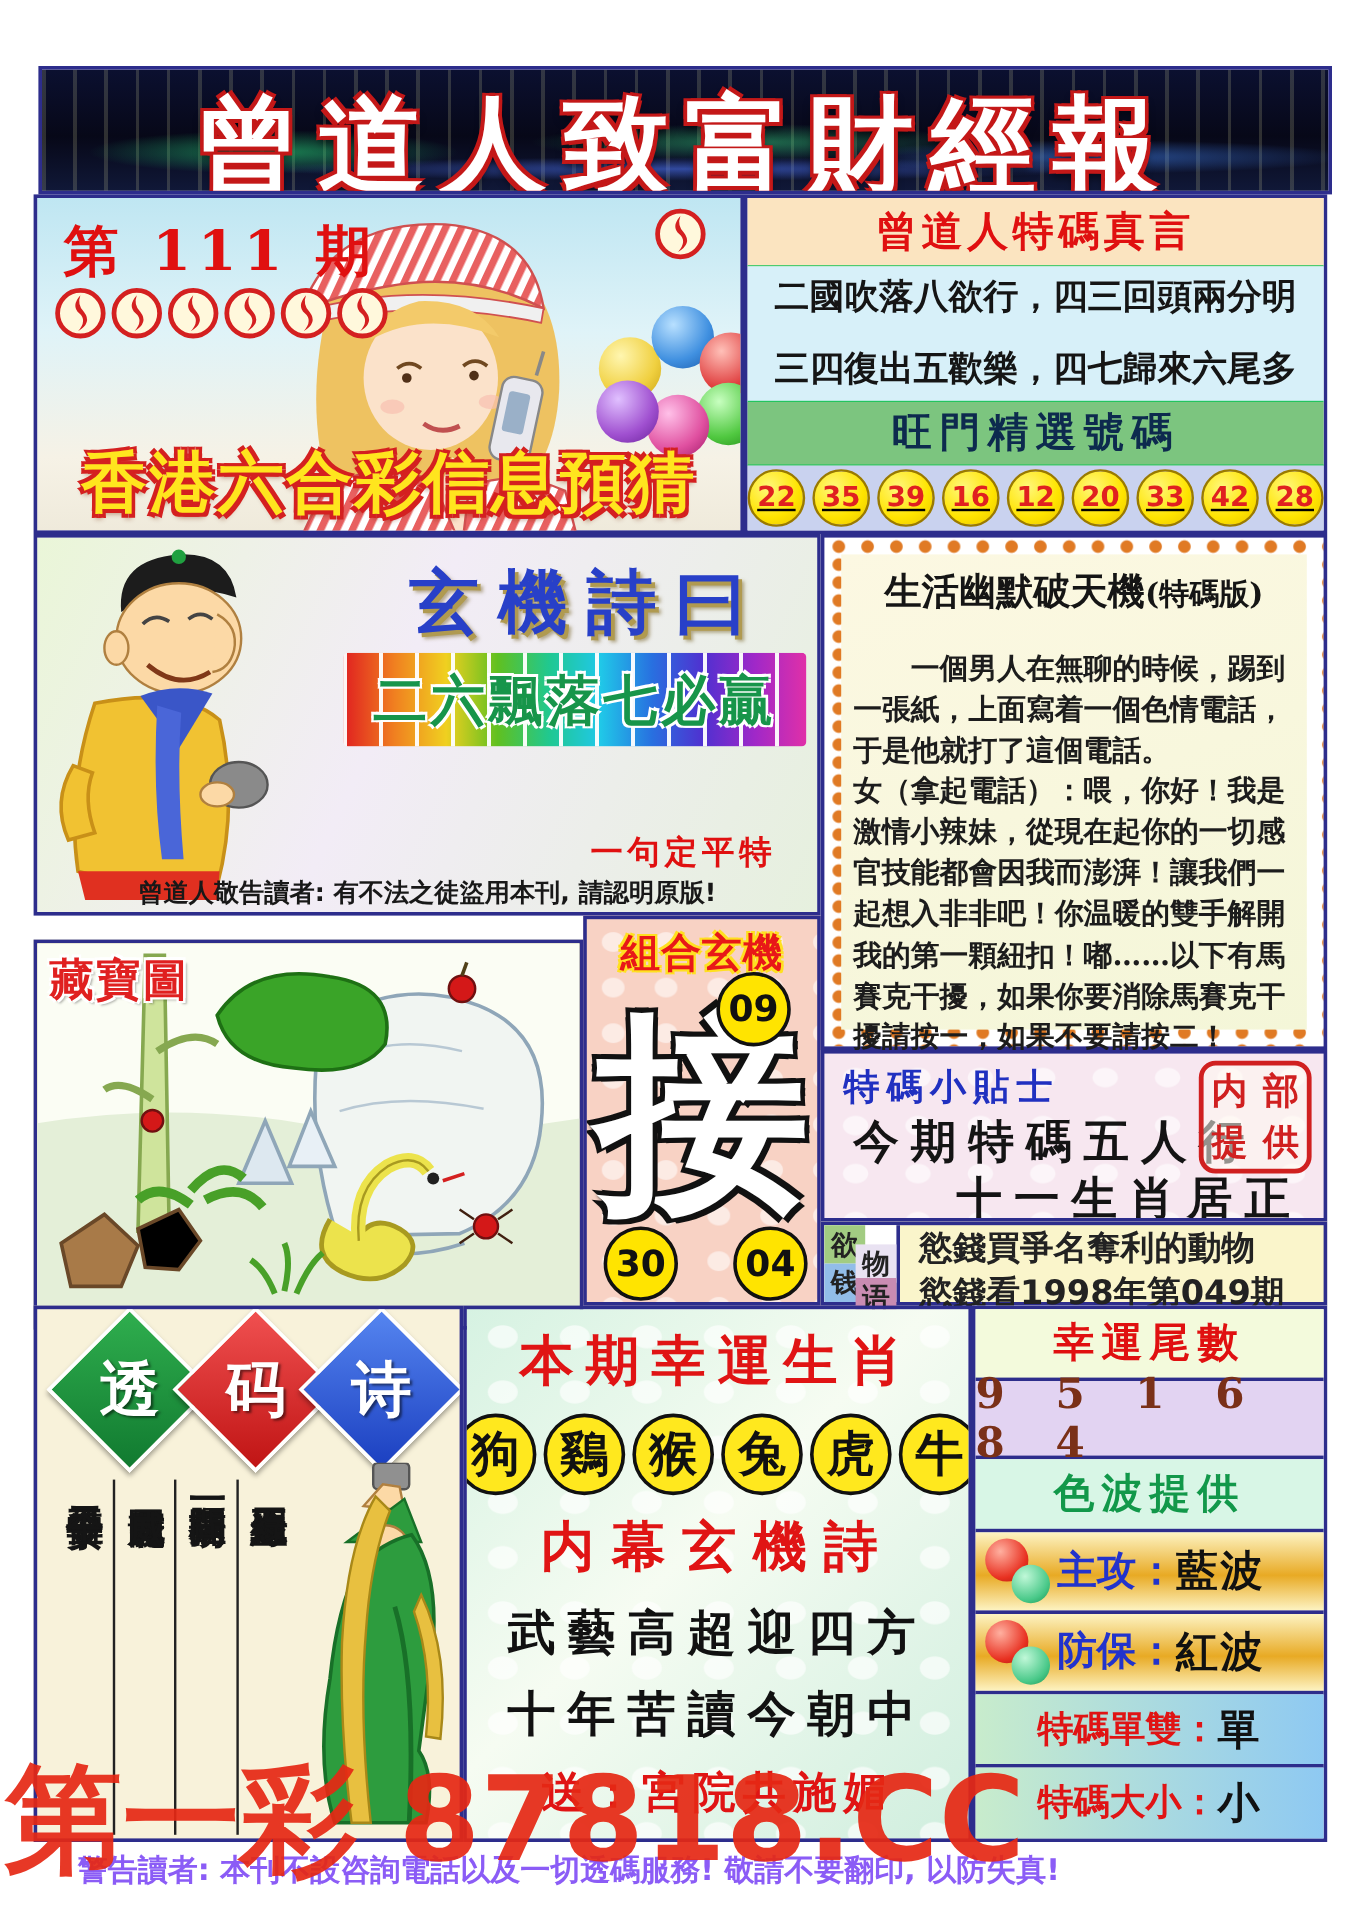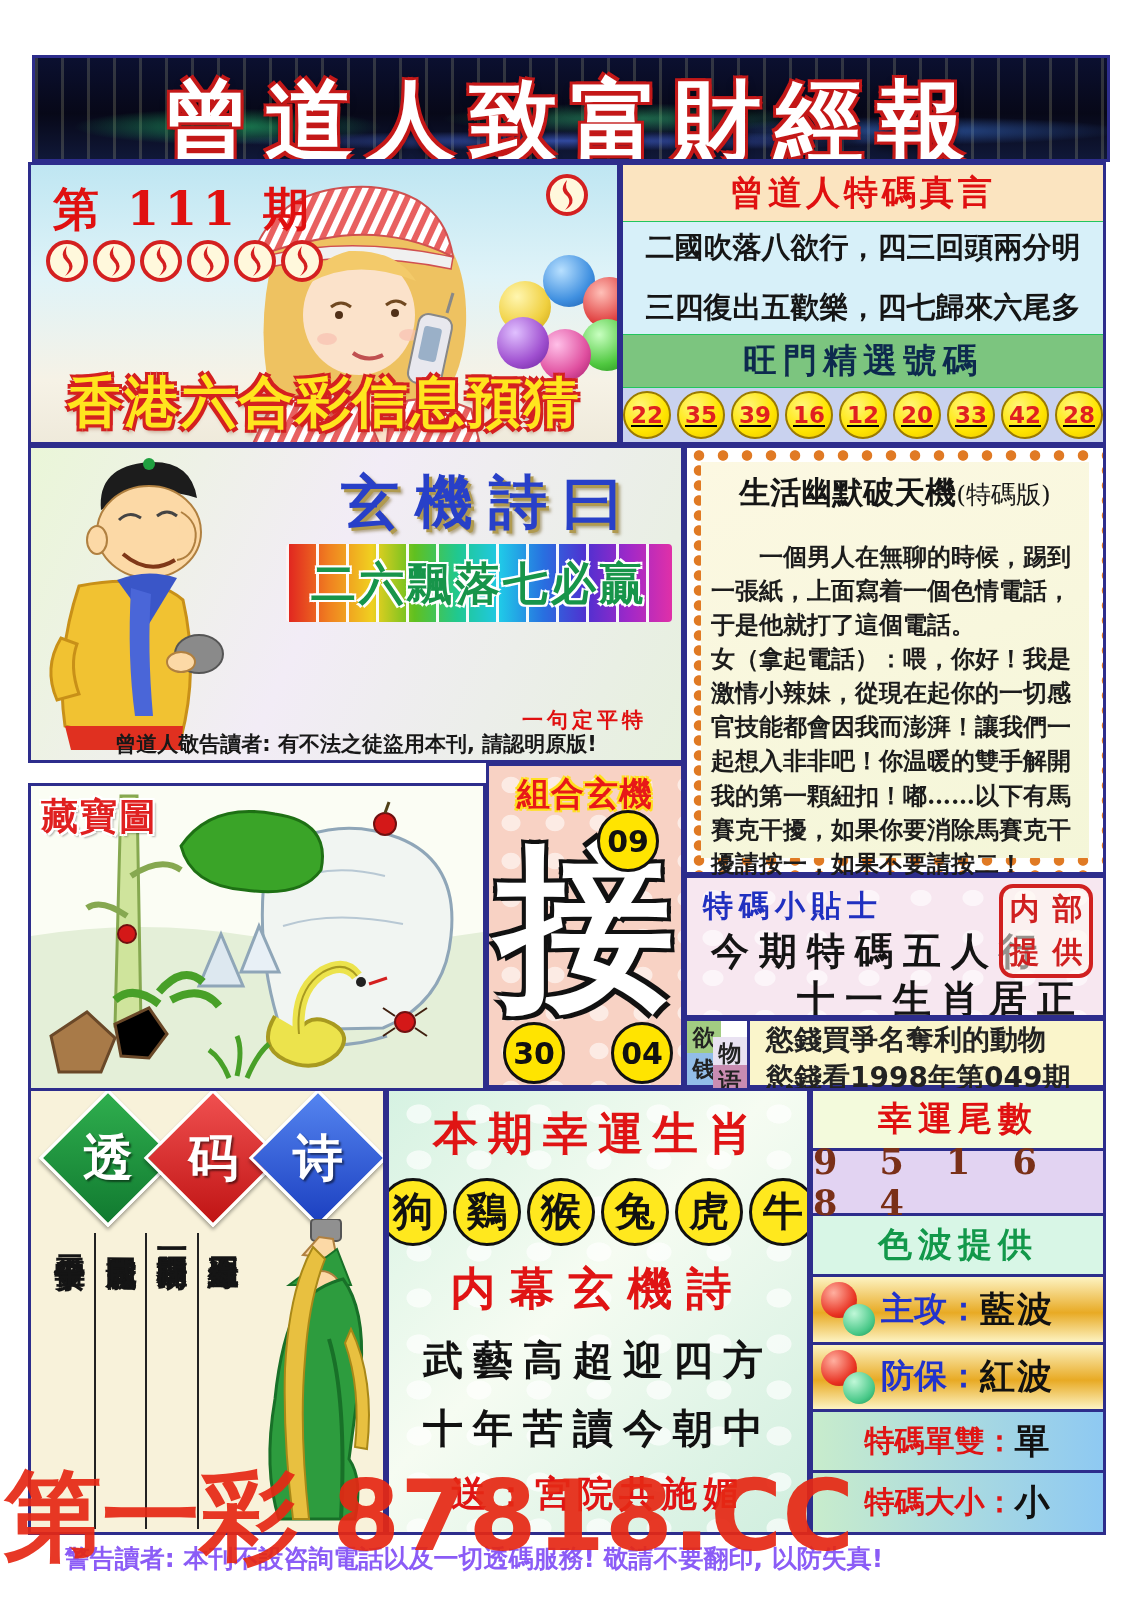--- a/index.html
+++ b/index.html
@@ -51,30 +51,30 @@
     background:linear-gradient(115deg,#eaf6d8 0%,#f2ecf6 45%,#e6f0de 100%);overflow:hidden;}
   .mpoem-title{position:absolute;left:310px;top:16px;font-size:58px;font-weight:bold;color:#2840c8;letter-spacing:16px;
     text-shadow:3px 3px 0 #b09a50,5px 5px 3px rgba(120,100,40,.5);}
   .rainbow{position:absolute;left:255px;top:96px;width:386px;height:78px;border-radius:4px;
     background:
       repeating-linear-gradient(90deg,rgba(255,255,255,.95) 0 3px,rgba(255,255,255,0) 3px 30px),
       linear-gradient(90deg,#e02020,#f08020,#f0d020,#60c020,#20c890,#20c8e8,#2870e0,#5030d0,#a028c8,#e030a8);}
   .rainbow span{position:absolute;width:100%;text-align:center;top:10px;font-size:45px;font-weight:bold;color:#17954a;
     letter-spacing:3px;font-family:"DejaVu Serif","Liberation Serif",serif;
     text-shadow:-2px -2px 0 #fff,2px -2px 0 #fff,-2px 2px 0 #fff,2px 2px 0 #fff;}
-  .tagline{position:absolute;right:34px;top:258px;font-size:21px;font-weight:bold;color:#e01010;letter-spacing:4px;
+  .tagline{position:absolute;right:34px;top:244px;font-size:27px;font-weight:bold;color:#e01010;letter-spacing:4px;
     font-family:"DejaVu Serif","Liberation Serif",serif;}
   .notice{position:absolute;left:0;bottom:2px;width:100%;text-align:center;font-size:21px;font-weight:bold;color:#181818;}
   
   .humor{left:684px;top:445px;width:422px;height:430px;background:#fff;
     background-image:radial-gradient(circle,#e07a24 34%,rgba(224,122,36,0) 40%);background-size:24px 15px;}
   .humor-in{position:absolute;inset:14px;background:linear-gradient(160deg,#fcf8e2,#f4f6d8);padding:6px 10px;}
   .humor-title{text-align:center;font-size:31px;font-weight:bold;color:#151515;margin-top:4px;
     font-family:"DejaVu Serif","Liberation Serif",serif;}
-  .humor-title .suf{font-size:25px;font-weight:normal;text-align:center;}
+  .humor-title .suf{font-size:25px;font-weight:bold;text-align:center;}
   .humor-body{margin-top:26px;font-size:24px;line-height:1.42;color:#1c1c1c;white-space:pre-line;
     font-family:"DejaVu Serif","Liberation Serif",serif;font-weight:bold;}
   
   .tmap{left:28px;top:783px;width:458px;height:325px;background:#fef9c3;overflow:hidden;}
   .tmap-label{position:absolute;left:10px;top:6px;font-size:37px;font-weight:bold;color:#e02020;letter-spacing:2px;
     font-family:"DejaVu Serif","Liberation Serif",serif;
     text-shadow:-2px -2px 0 #fff,2px -2px 0 #fff,-2px 2px 0 #fff,2px 2px 0 #fff,3px 3px 2px rgba(0,0,0,.3);}
   
   .combo{left:486px;top:763px;width:198px;height:325px;background:#f8d2c4;
     background-image:radial-gradient(rgba(255,255,255,.55) 9px,rgba(255,255,255,0) 10px);background-size:44px 38px;overflow:hidden;}

